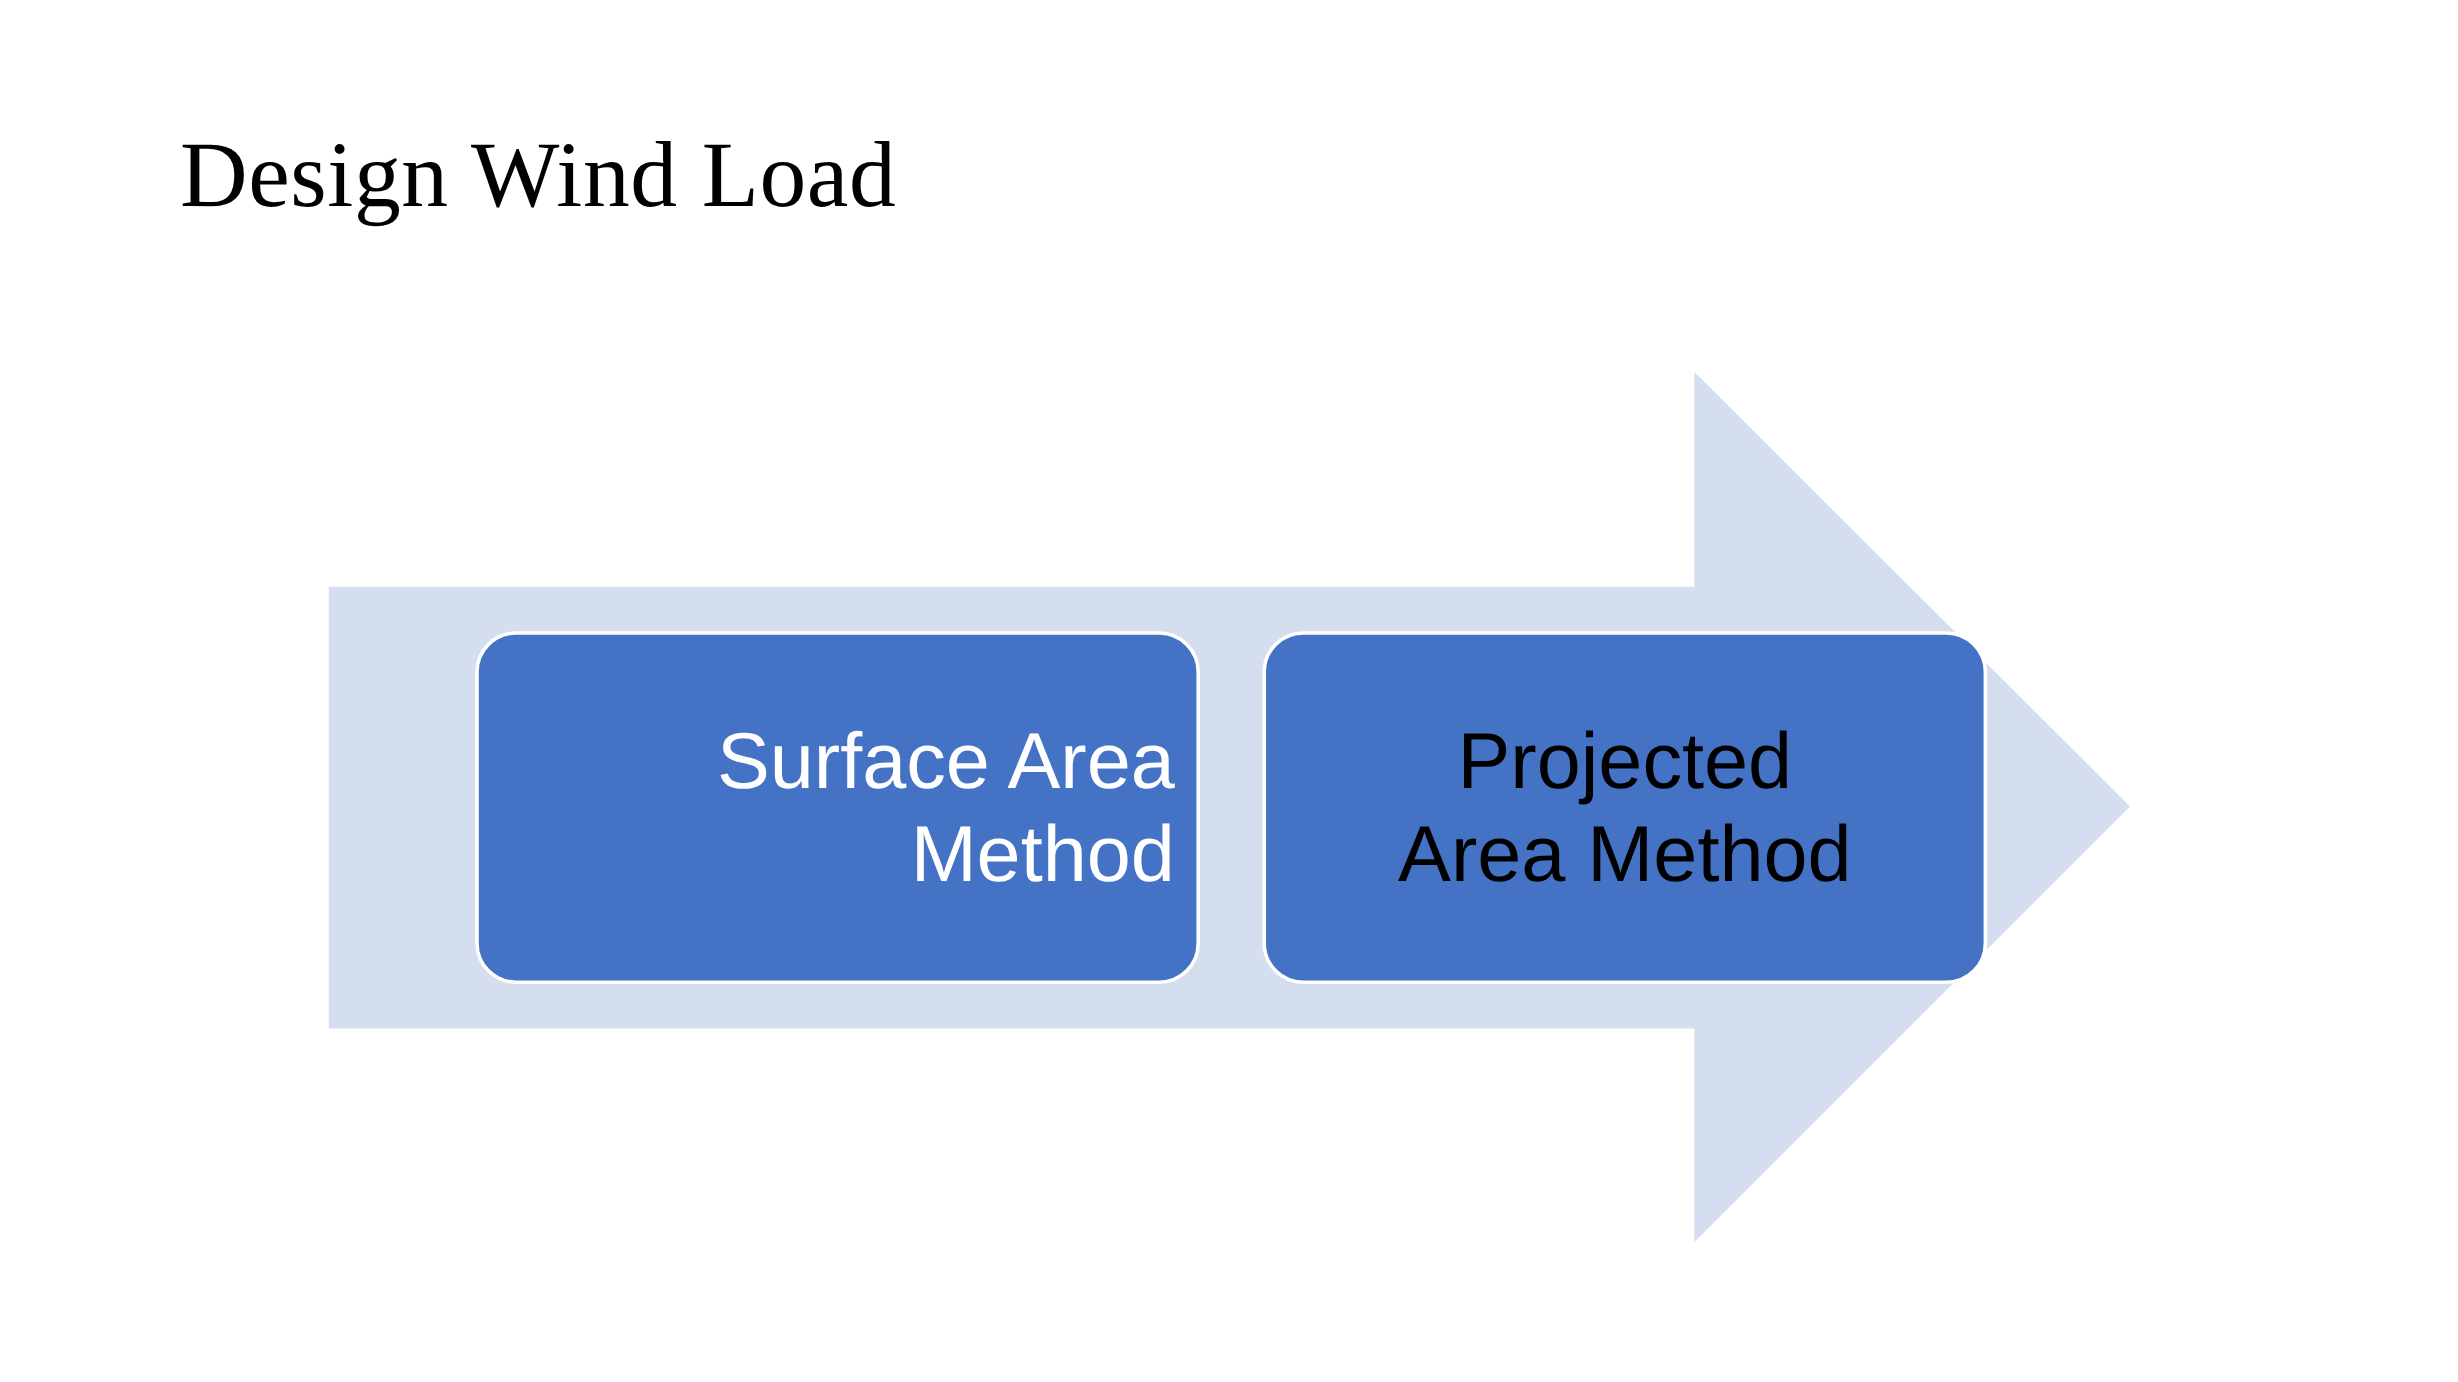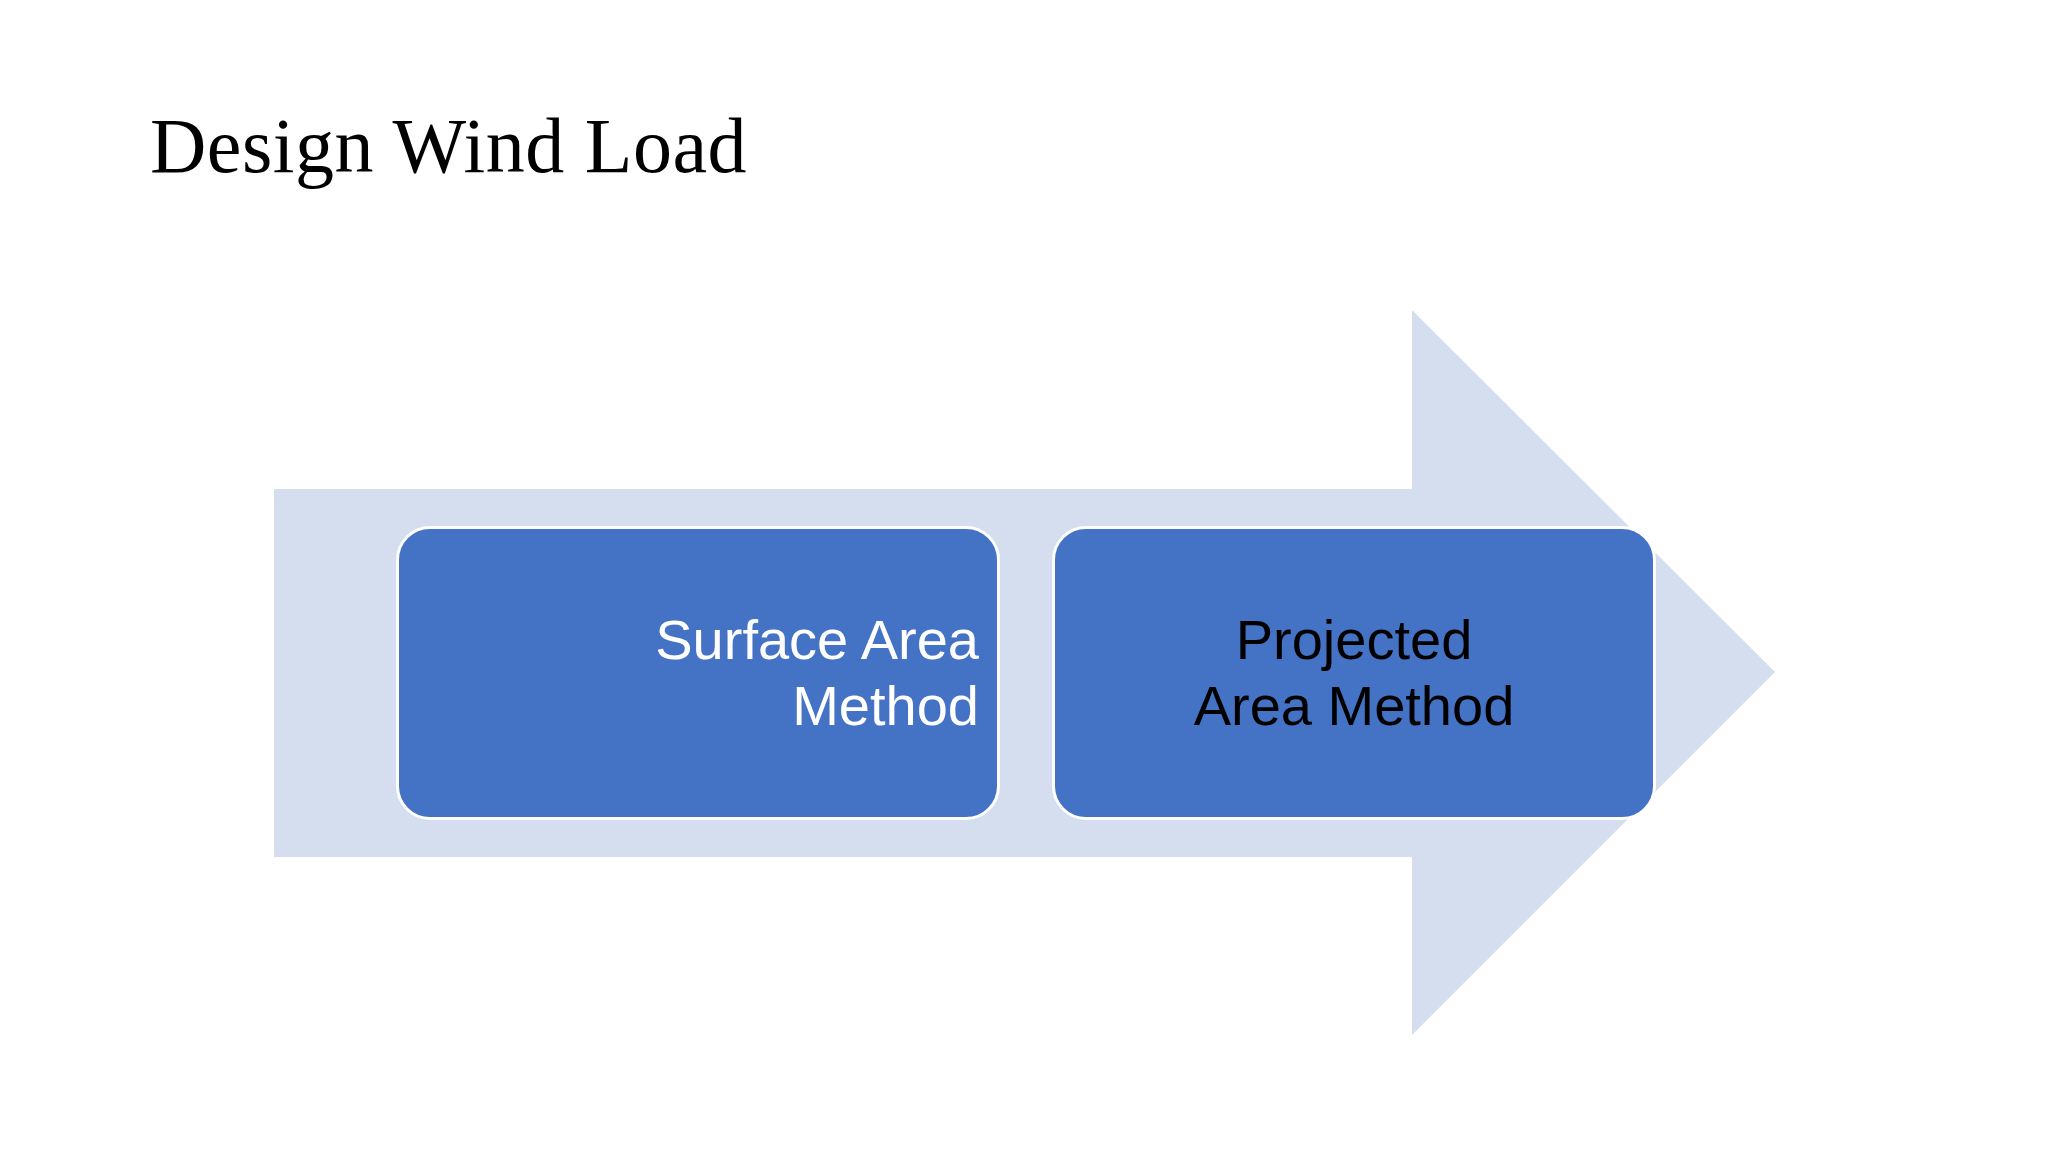--- a/index.html
+++ b/index.html
@@ -53,21 +53,21 @@
     box-sizing: border-box;
     border-radius: 34px;
     border: 3px solid #ffffff;
     display: flex;
     align-items: center;
     justify-content: center;
     padding: 0 18px;
   }
   .process-box .box-label {
     font-family: "Liberation Sans", "DejaVu Sans", sans-serif;
-    font-size: 56px;
+    font-size: 66px;
     line-height: 1.17;
     font-weight: 400;
     color: #ffffff;
     width: 100%;
     white-space: pre-line;
   }
 
   #box-0 {
     left: 396px;
     top: 526px;

